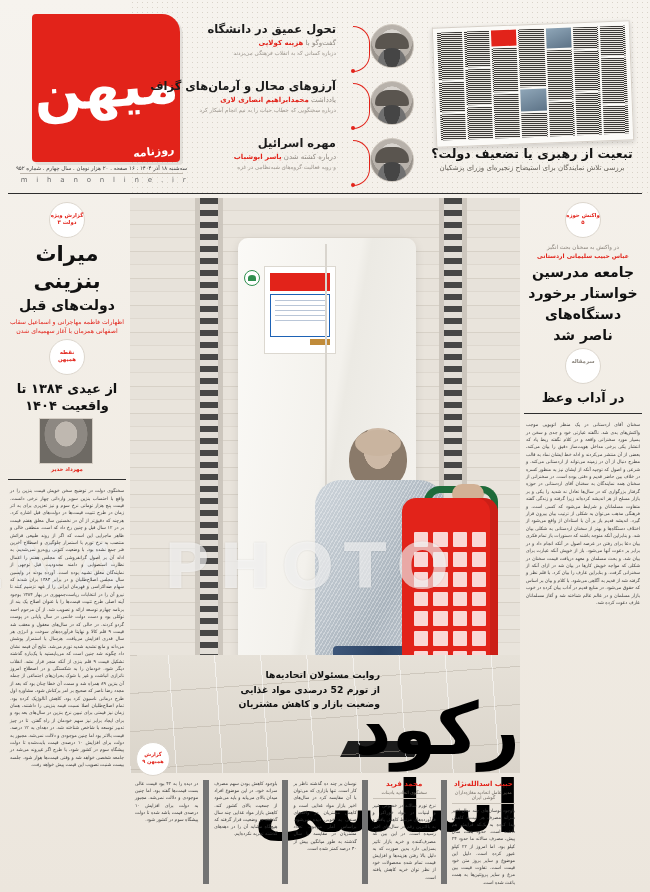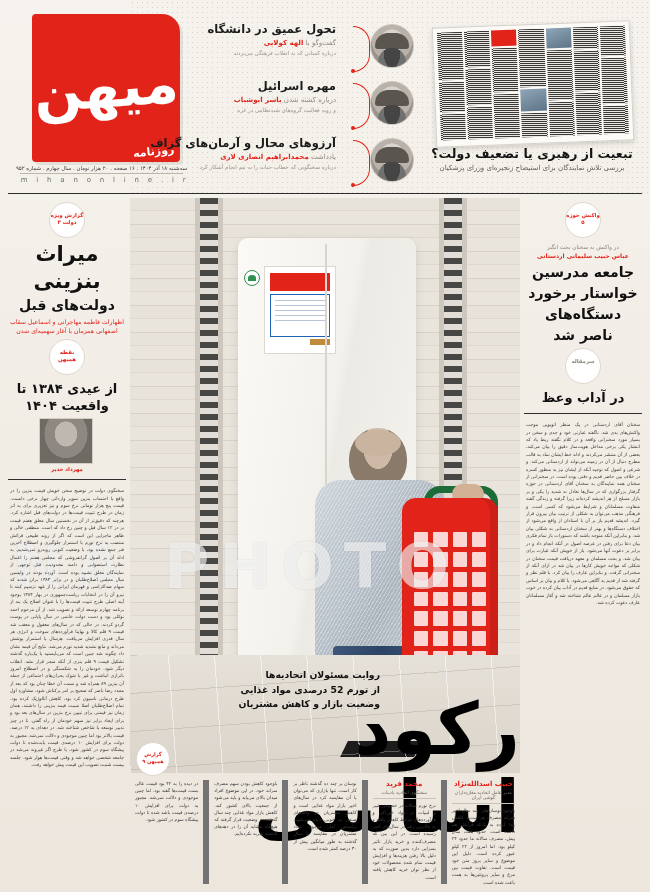--- a/index.html
+++ b/index.html
@@ -319,55 +319,55 @@
     <div class="teaser">
       <div class="t-photo">
           <em></em>
           <i></i>
         </div>
       <div class="t-arc"></div>
       <div class="t-body">
         <div class="t-title">تحول عمیق در دانشگاه</div>
         <div class="t-by">
           <span>گفت‌وگو با</span>
-          <b>الهه کولایی</b>
+          <b>هزینه کولایی</b>
         </div>
         <div class="t-desc">درباره کسانی که به انقلاب فرهنگی می‌بردند</div>
+      </div>
+    </div>
+
+    <div class="teaser">
+      <div class="t-photo">
+          <em></em>
+          <i></i>
+        </div>
+      <div class="t-arc"></div>
+      <div class="t-body">
+        <div class="t-title">آرزوهای محال و آرمان‌های گزاف</div>
+        <div class="t-by">
+          <span>یادداشت</span>
+          <b>محمدابراهیم انصاری لاری</b>
+        </div>
+        <div class="t-desc">درباره سخنگویی که خطاب حیات را به نیم انجام آشکار کرد</div>
       </div>
     </div>
 
     <div class="teaser">
       <div class="t-photo">
           <em></em>
           <i></i>
         </div>
       <div class="t-arc"></div>
       <div class="t-body">
         <div class="t-title">مهره اسرائیل</div>
         <div class="t-by">
           <span>درباره کشته شدن</span>
           <b>یاسر ابوشباب</b>
         </div>
         <div class="t-desc">و رویه فعالیت گروه‌های شبه‌نظامی در غزه</div>
-      </div>
-    </div>
-
-    <div class="teaser">
-      <div class="t-photo">
-          <em></em>
-          <i></i>
-        </div>
-      <div class="t-arc"></div>
-      <div class="t-body">
-        <div class="t-title">آرزوهای محال و آرمان‌های گزاف</div>
-        <div class="t-by">
-          <span>یادداشت</span>
-          <b>محمدابراهیم انصاری لاری</b>
-        </div>
-        <div class="t-desc">درباره سخنگویی که خطاب حیات را به نیم انجام آشکار کرد</div>
       </div>
     </div>
 
   </div>
 
   <div class="minifront">
     <div class="mf-img">
       <div class="mf-grid">
         <div class="mf-col">
             <div class="mf-blk" style="height:30px"></div>

